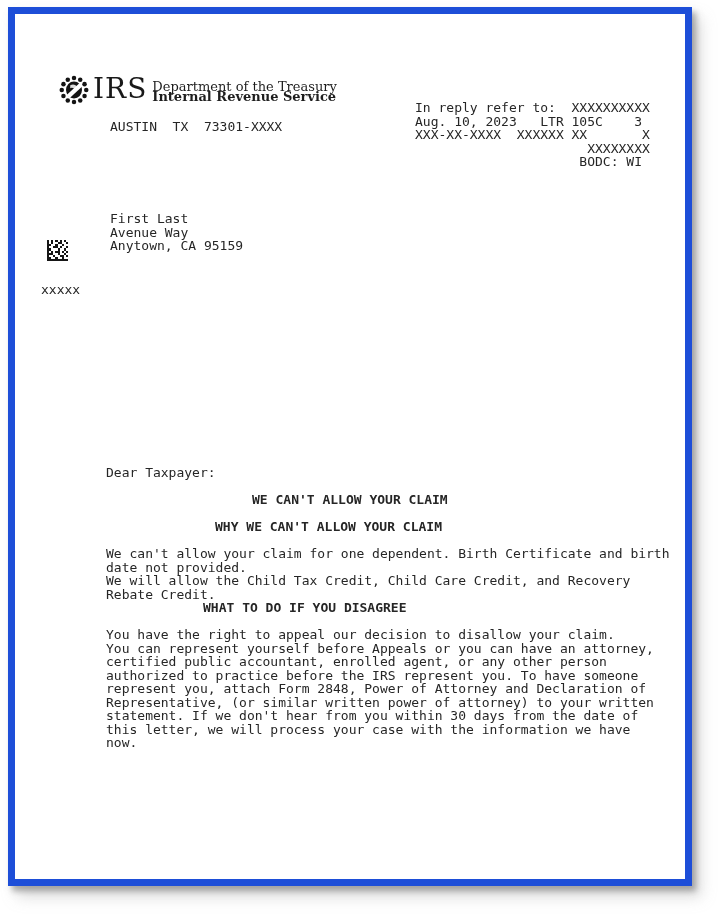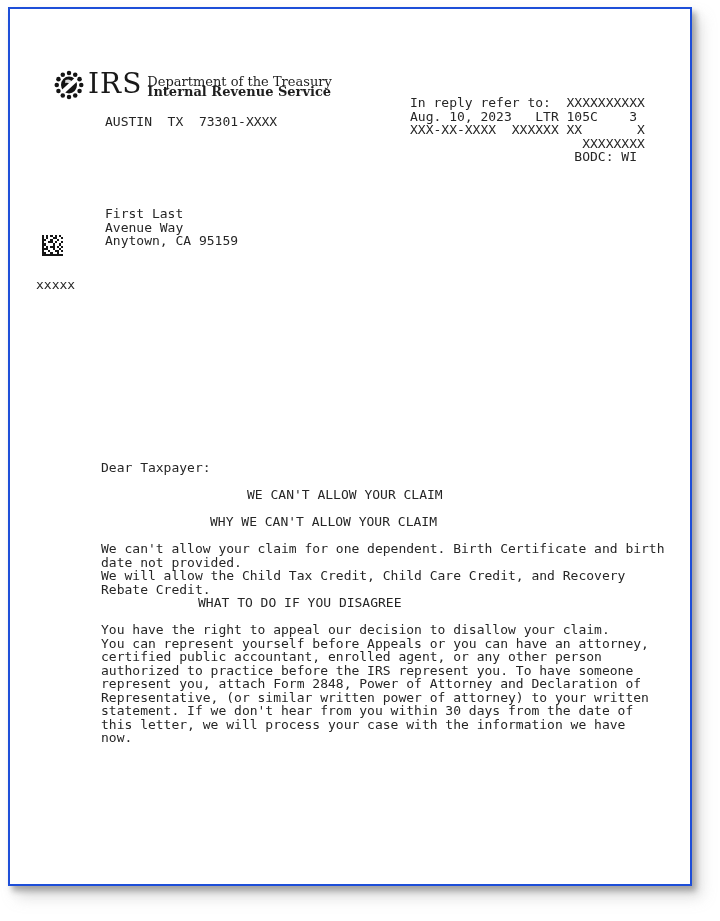--- a/index.html
+++ b/index.html
@@ -10,21 +10,21 @@
     background: #ffffff;
     overflow: hidden;
   }
   .paper {
     position: relative;
     box-sizing: border-box;
     width: 684px;
     height: 879px;
     margin: 7px 0 0 8px;
     background: #ffffff;
-    border: 2px solid #1d4ed8;
+    border: 7px solid #1d4ed8;
     box-shadow: 4px 5px 6px rgba(110,110,110,0.55), 9px 11px 14px rgba(160,160,160,0.35);
     color: #262626;
   }
   .mono, pre.mono {
     font-family: "DejaVu Sans Mono", "Liberation Mono", monospace;
     font-size: 13px;
     line-height: 13.5px;
     white-space: pre;
     margin: 0;
     color: #262626;
@@ -63,21 +63,21 @@
   .claim-summary { left: 91px; top: 321px; }
   .claim-dates { left: 91px; top: 401px; }
 
   
   .letter-body { left: 91px; top: 452px; width: 600px; }
   .letter-body > * { margin: 0 0 13.5px 0; }
   .section-heading {
     font-family: "DejaVu Sans Mono", "Liberation Mono", monospace;
     font-size: 13px;
     line-height: 13.5px;
-    font-weight: normal;
+    font-weight: bold;
     white-space: pre;
     color: #262626;
   }
   .h-indent-1 { margin-left: 146px; }
   .h-indent-2 { margin-left: 109px; }
   .h-indent-3 { margin-left: 97px; }
 </style>
 </head>
 <body>
 

